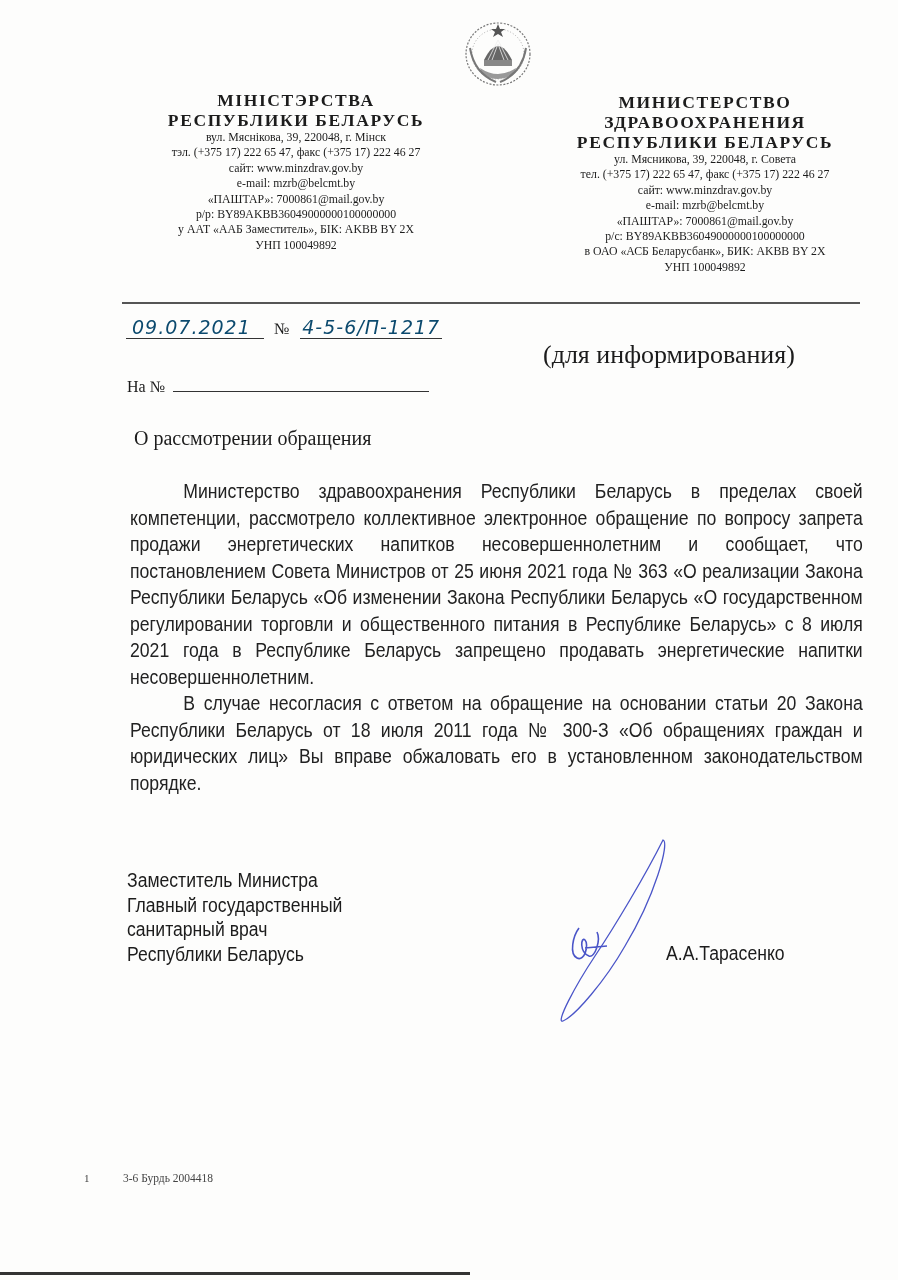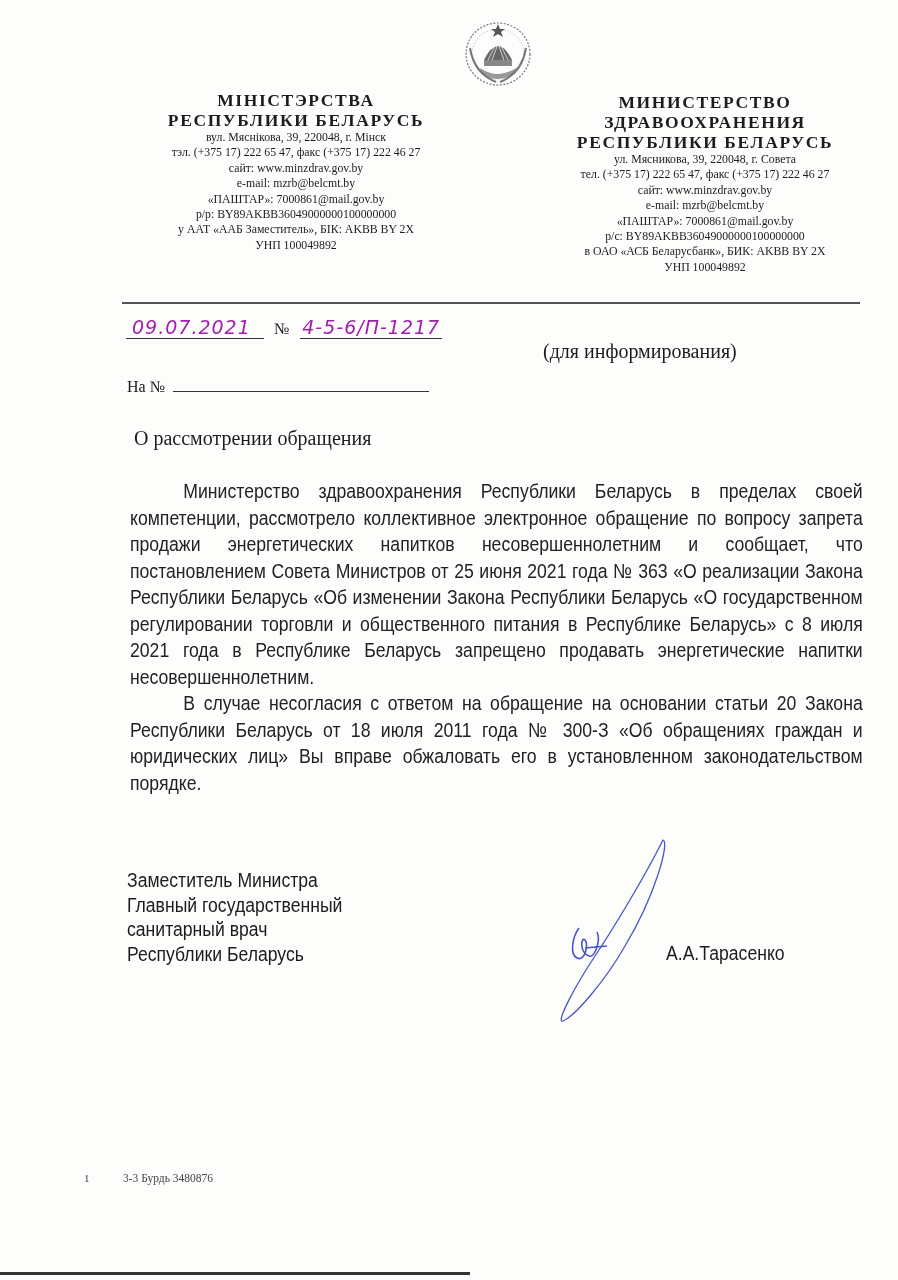--- a/index.html
+++ b/index.html
@@ -11,23 +11,23 @@
   }
   .abs { position: absolute; }
   .emblem { left: 458px; top: 18px; width: 80px; height: 70px; }
   .hdr { text-align: center; }
   .hdr .title { font-weight: bold; font-size: 17.5px; letter-spacing: 1.6px; line-height: 20px; }
   .hdr .info { font-size: 11.8px; line-height: 15.4px; }
   .hdr-left { left: 140px; top: 90px; width: 312px; }
   .hdr-right { left: 548px; top: 92px; width: 314px; }
   .rule { left: 122px; top: 302px; width: 738px; height: 2px; background: #555; }
   .regline { top: 316px; font-size: 16px; }
-  .hand { color: #a21caf; font-family: "DejaVu Sans", sans-serif; font-style: italic; font-size: 19px; letter-spacing: 1px; }
+  .hand { color: #0c4a6e; font-family: "DejaVu Sans", sans-serif; font-style: italic; font-size: 19px; letter-spacing: 1px; }
   .uline { border-bottom: 1px solid #333; display: inline-block; }
-  .fyi { left: 543px; top: 340px; font-size: 20px; font-family: Liberation Serif, serif; }
+  .fyi { left: 543px; top: 340px; font-size: 26px; font-family: Liberation Serif, serif; }
   .subject { left: 134px; top: 427px; font-size: 20px; }
   .body-text {
     left: 130px; top: 478px; width: 734px;
     font-family: "Liberation Sans", sans-serif;
     font-size: 20.5px; line-height: 26.5px; text-align: justify;
     transform: scaleX(0.86); transform-origin: left top; width: 852px;
     color: #222;
   }
   .body-text p { margin: 0; text-indent: 62px; }
   .sign-title { left: 127px; top: 868px; font-size: 20px; line-height: 24.5px;
@@ -119,15 +119,15 @@
 </div>
 
 <svg class="abs signature" viewBox="0 0 140 190">
   <path d="M118,4 C125,6 110,60 80,110 C60,145 30,180 18,185 C10,188 30,150 50,120 C70,90 100,40 118,4 Z" fill="none" stroke="#4a55c8" stroke-width="1.3"></path>
   <path d="M34,92 C28,100 24,118 32,122 C40,126 44,108 40,104 C36,100 34,116 44,120 C50,122 56,104 52,96 M40,112 L62,110" fill="none" stroke="#4a55c8" stroke-width="1.6"></path>
 </svg>
 
 <div class="abs sign-name">А.А.Тарасенко</div>
 
 <div class="abs footer-left">1</div>
-<div class="abs footer-code">3-3 Бурдь 3480876</div>
+<div class="abs footer-code">3-6 Бурдь 2004418</div>
 
 <div class="abs bottom-edge"></div>
 
 </body></html>

